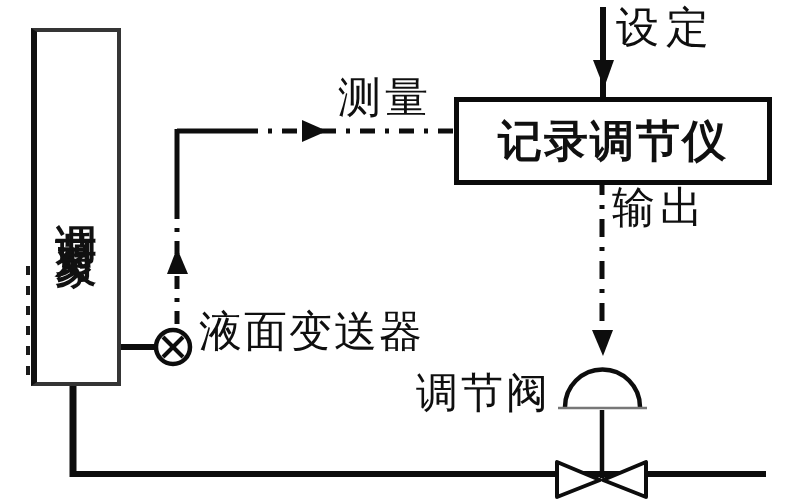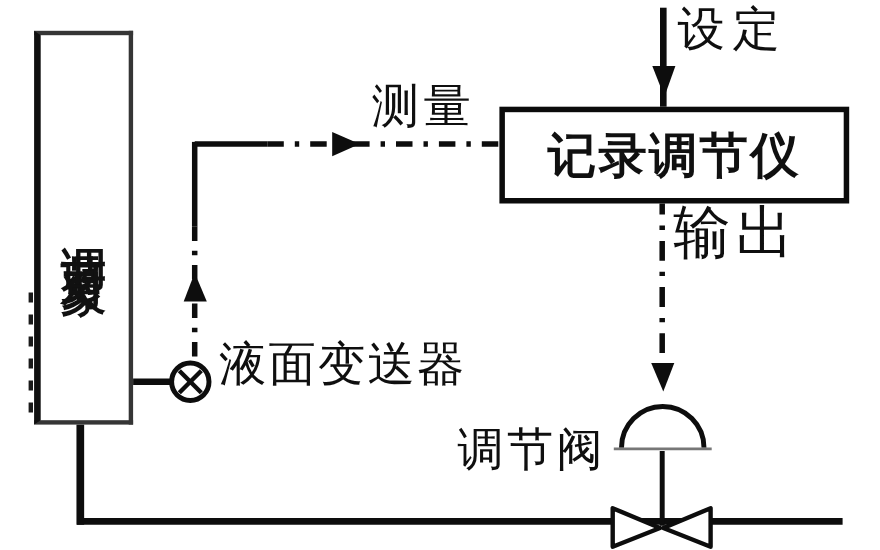--- a/index.html
+++ b/index.html
@@ -14,23 +14,23 @@
   .stage svg{position:absolute;left:0;top:0;}
   .lbl{
     position:absolute;
     font-weight:normal;
     color:#0f0f0f;
     white-space:nowrap;
     line-height:1;
   }
   .lbl-setpoint{left:616px;top:6px;font-size:43px;letter-spacing:7px;}
   .lbl-measure{left:338px;top:76px;font-size:43px;letter-spacing:4px;}
-  .lbl-output{left:612px;top:186px;font-size:52px;letter-spacing:5px;}
+  .lbl-output{left:612px;top:186px;font-size:43px;letter-spacing:5px;}
   .lbl-transmitter{left:199px;top:310px;font-size:43px;letter-spacing:2px;}
-  .lbl-valve{left:416px;top:388px;font-size:42px;letter-spacing:3px;}
+  .lbl-valve{left:416px;top:372px;font-size:42px;letter-spacing:3px;}
   .box{position:absolute;box-sizing:border-box;background:#ffffff;}
   .obj-box{
     left:31px;top:28px;width:90px;height:358px;
     border:4px solid #353535;
     border-left:6px solid #101010;
     display:flex;align-items:center;justify-content:center;
   }
   .obj-box .vtext{
     writing-mode:vertical-rl;
     text-orientation:upright;

